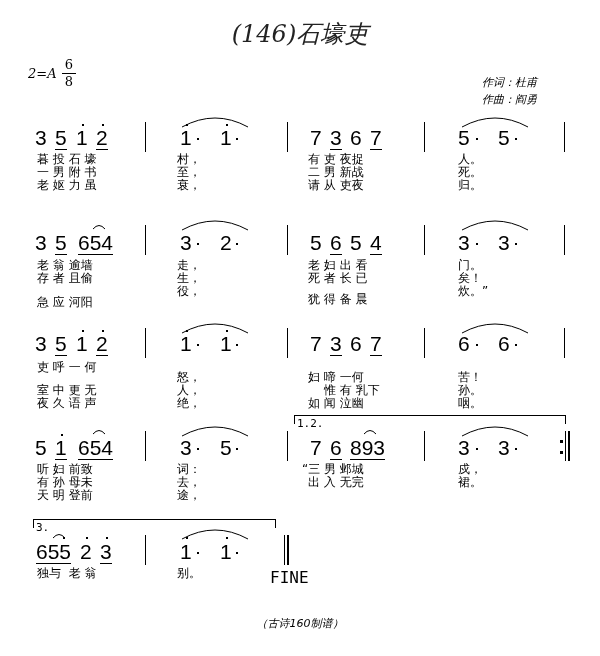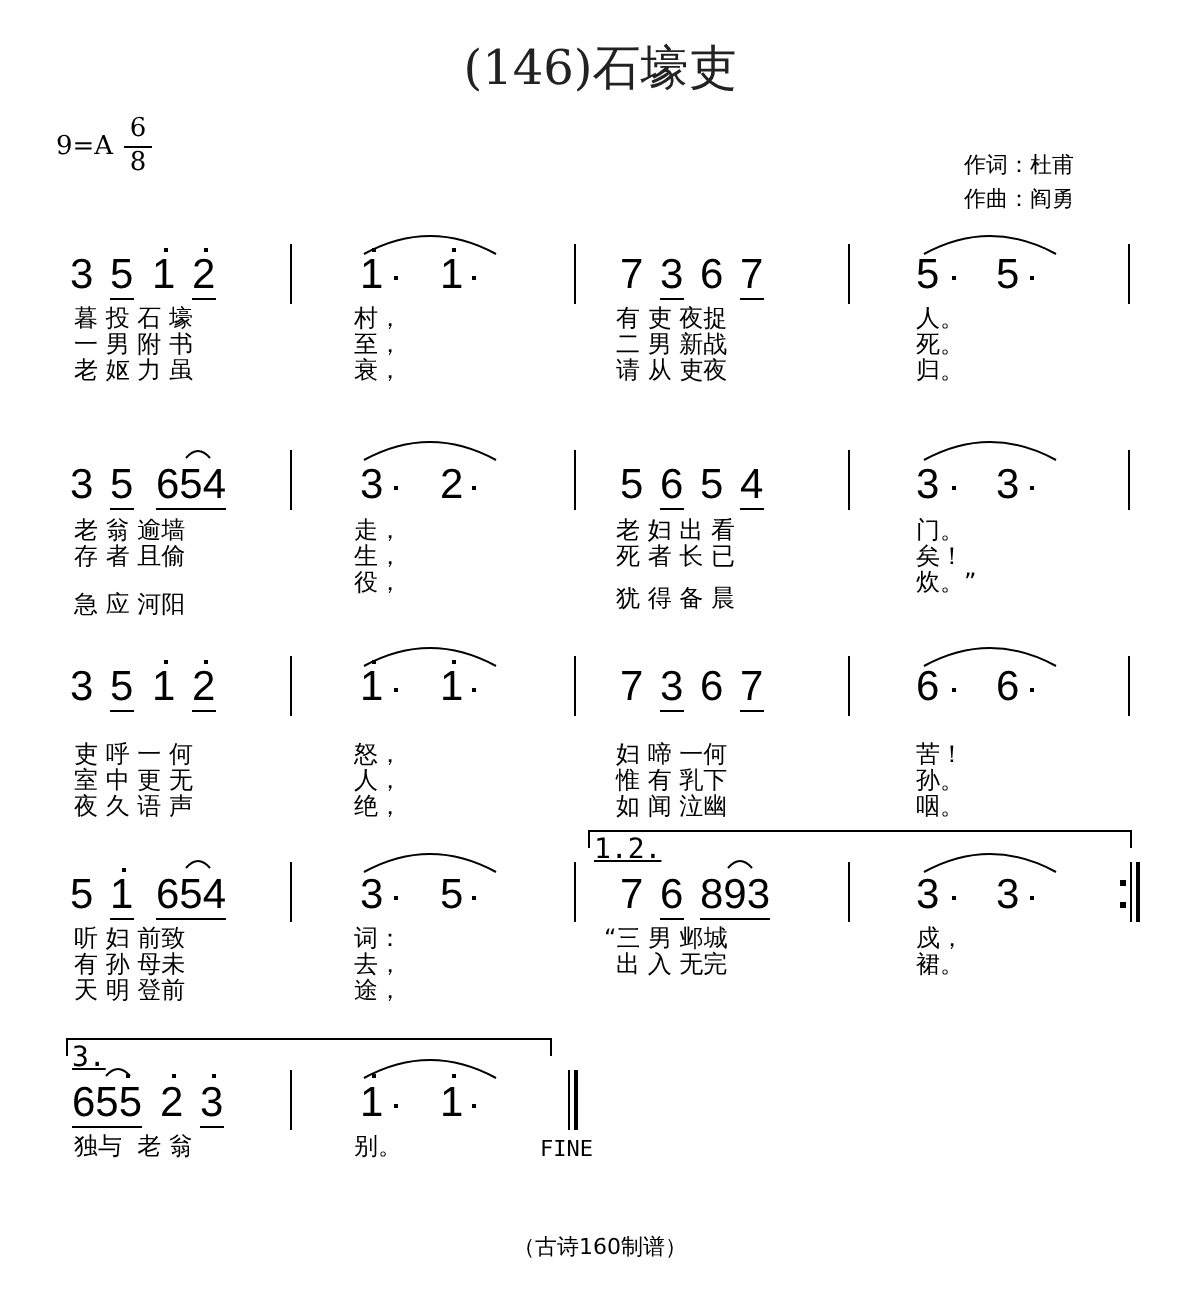--- a/index.html
+++ b/index.html
@@ -1,39 +1,39 @@
 <!DOCTYPE html>
 <html><head>
 <meta charset="utf-8">
 <style>
   html, body { margin:0; padding:0; background:#fff; }
   body { width:600px; height:656px; position:relative; overflow:hidden; font-family:"DejaVu Sans", sans-serif; color:#000; }
-  .abs { position:absolute; }
+  .abs { position:absolute;font-style:italic; }
   .title { left:0; width:600px; top:18px; text-align:center; font-family:"DejaVu Serif", serif; font-size:24px; color:#222; }
   .key { left:28px; top:66px; font-family:"DejaVu Serif", serif; font-size:13px; }
   .ts { position:absolute; left:62px; top:58px; width:14px; text-align:center; font-family:"DejaVu Serif", serif; font-size:13px; line-height:14px; }
   .ts .bar { border-top:1px solid #000; margin:1px 0; }
   .credit { left:482px; font-size:11px; }
   .note { position:absolute; font-family:"Liberation Sans", sans-serif; font-size:21px; line-height:22px; text-align:center; }
   .note.u { border-bottom:1px solid #000; }
   .dot-hi { position:absolute; width:2px; height:2px; background:#000; }
   .aug { position:absolute; width:2px; height:2px; background:#000; }
   .barline { position:absolute; width:1px; background:#000; }
   .lyr { position:absolute; font-size:12px; line-height:13px; letter-spacing:0; white-space:pre; }
   svg.tie { position:absolute; overflow:visible; }
   .volta { position:absolute; border-top:1px solid #000; border-left:1px solid #000; border-right:1px solid #000; height:8px; }
-  .volta span { position:absolute; left:2px; top:1px; font-family:"DejaVu Sans Mono", monospace; font-size:14px;text-decoration:underline; }
-  .fine { position:absolute; font-family:"DejaVu Sans Mono", monospace; font-size:11px;text-align:center; }
+  .volta span { position:absolute; left:2px; top:1px; font-family:"DejaVu Sans Mono", monospace; font-size:11px; }
+  .fine { position:absolute; font-family:"DejaVu Sans Mono", monospace; font-size:16px;text-align:center; }
   .footer { left:0; width:600px; top:616px; text-align:center; font-size:11px; }
 </style>
 </head>
 <body>
 
 <div class="abs title">(146)石壕吏</div>
-<div class="abs key">9=A</div>
+<div class="abs key">2=A</div>
 <div class="ts">
   <div>6</div>
   <div class="bar"></div>
   <div>8</div>
 </div>
 <div class="abs credit" style="top:75px">作词：杜甫</div>
 <div class="abs credit" style="top:92px">作曲：阎勇</div>
 
 <div>
   <span class="note" style="left:35px;top:127px">3</span>
@@ -150,28 +150,28 @@
   <div class="barline" style="left:424px;top:328px;height:30px"></div>
   <svg class="tie" style="left:460px;top:321px" width="70" height="14">
       <path d="M2 12 Q35 -6 68 12" fill="none" stroke="#000"></path>
     </svg>
   <span class="note" style="left:458px;top:333px">6</span>
     <span class="aug" style="left:476px;top:344px"></span>
   <span class="note" style="left:498px;top:333px">6</span>
     <span class="aug" style="left:515px;top:344px"></span>
   <div class="barline" style="left:564px;top:328px;height:30px"></div>
 
-  <div class="lyr" style="left:37px;top:371px">吏 呼 一 何</div>
+  <div class="lyr" style="left:37px;top:361px">吏 呼 一 何</div>
   <div class="lyr" style="left:37px;top:384px">室 中 更 无</div>
   <div class="lyr" style="left:37px;top:397px">夜 久 语 声</div>
   <div class="lyr" style="left:177px;top:371px">怒，</div>
   <div class="lyr" style="left:177px;top:384px">人，</div>
   <div class="lyr" style="left:177px;top:397px">绝，</div>
   <div class="lyr" style="left:308px;top:371px">妇 啼 一何</div>
-  <div class="lyr" style="left:308px;top:384px">惟 有 乳下</div>
+  <div class="lyr" style="left:324px;top:384px">惟 有 乳下</div>
   <div class="lyr" style="left:308px;top:397px">如 闻 泣幽</div>
   <div class="lyr" style="left:458px;top:371px">苦！</div>
   <div class="lyr" style="left:458px;top:384px">孙。</div>
   <div class="lyr" style="left:458px;top:397px">咽。</div>
 </div>
 
 <div>
   <div class="volta" style="left:294px;top:415px;width:270px">
       <span>1.2.</span>
     </div>

